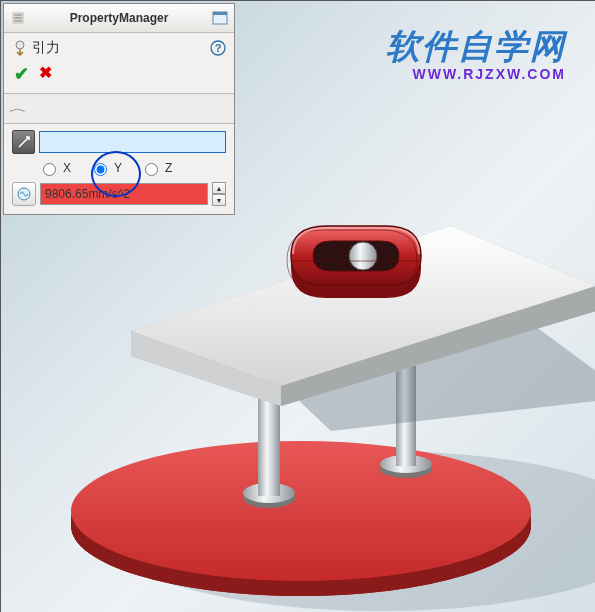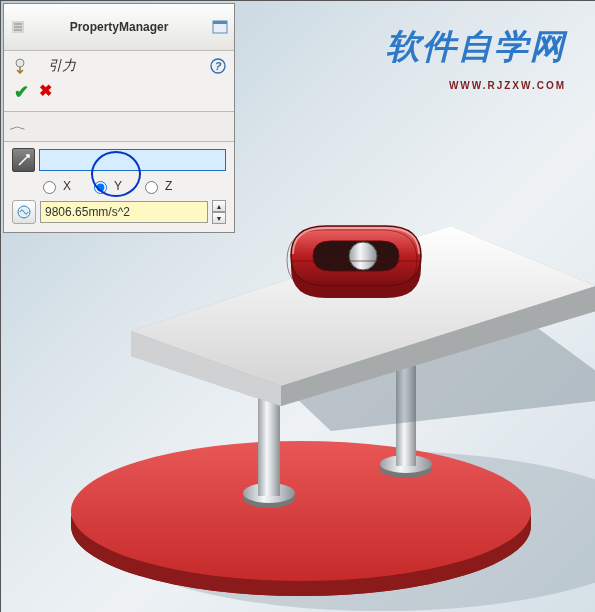--- a/index.html
+++ b/index.html
@@ -21,46 +21,45 @@
   .watermark {
     position: absolute;
     top: 28px;
     right: 30px;
     text-align: right;
     font-weight: 800;
     letter-spacing: 2px;
     line-height: 1.05;
   }
   .watermark .cn { font-size: 34px; color: #2e79c7; font-style: italic; font-family: "SimHei","Microsoft YaHei",sans-serif; }
-  .watermark .en { font-size: 10px; color: #7f1d1d; margin-top: 16px; }
+  .watermark .en { font-size: 14px; color: #6d28d9; margin-top: 2px; }
   .panel {
     position: absolute;
     left: 2px; top: 2px;
     width: 230px;
     background: #f2f1ef;
     border: 1px solid #888;
     font-size: 12px;
   }
   .panel-header {
     background: linear-gradient(#fdfdfd,#e6e5e2);
     display: flex;
     align-items: center;
-    padding: 13px 4px;
+    padding: 4px 4px;
     border-bottom: 1px solid #bbb;
     gap: 6px;
   }
   .panel-header .title { flex: 1; text-align: center; font-weight: bold; color: #333;}
   .panel-header .icon-btn {
     width: 18px; height: 18px; display:flex; align-items:center; justify-content:center;
     border:1px solid transparent;
   }
   .feature-row {
-    display:flex; align-items:center; gap:20px;
+    display:flex; align-items:center; gap:4px;
     padding: 6px 8px 4px 8px;
-    font-style: italic;
   }
   .feature-row .feature-icon { width:16px; height:16px; }
   .feature-row .feature-label { font-size: 14px; color:#333; }
   .feature-row .help-icon { margin-left:auto; width:16px; height:16px; }
   .confirm-row {
     display:flex; gap:10px;
     padding: 2px 10px 8px 10px;
   }
   .confirm-row .ok { color:#1b9a2d; font-size:18px; font-weight:bold; }
   .confirm-row .cancel { color:#d00; font-size:16px; font-weight:bold; }
@@ -97,21 +96,21 @@
     border:2px solid #0536c3; border-radius:50%;
     pointer-events:none;
   }
   .value-row { display:flex; gap:4px; align-items:center; }
   .unit-btn {
     width:22px; height:22px; border:1px solid #aaa; border-radius:3px;
     background:linear-gradient(#fefefe,#e2e2e2);
     display:flex; align-items:center; justify-content:center;
   }
   .value-input {
-    flex:1; height:22px; border:1px solid #999; background:#fef9c3;
+    flex:1; height:22px; border:1px solid #999; background:#ef4444;
     padding:0 4px; box-sizing:border-box; color:#333; font-size:12px;
   }
   .spinner { width:14px; display:flex; flex-direction:column; }
   .spinner div {
     height:10px; border:1px solid #999; background:linear-gradient(#fefefe,#e2e2e2);
     display:flex;align-items:center;justify-content:center;font-size:7px;color:#333;
   }
 </style>
 </head>
 <body>

